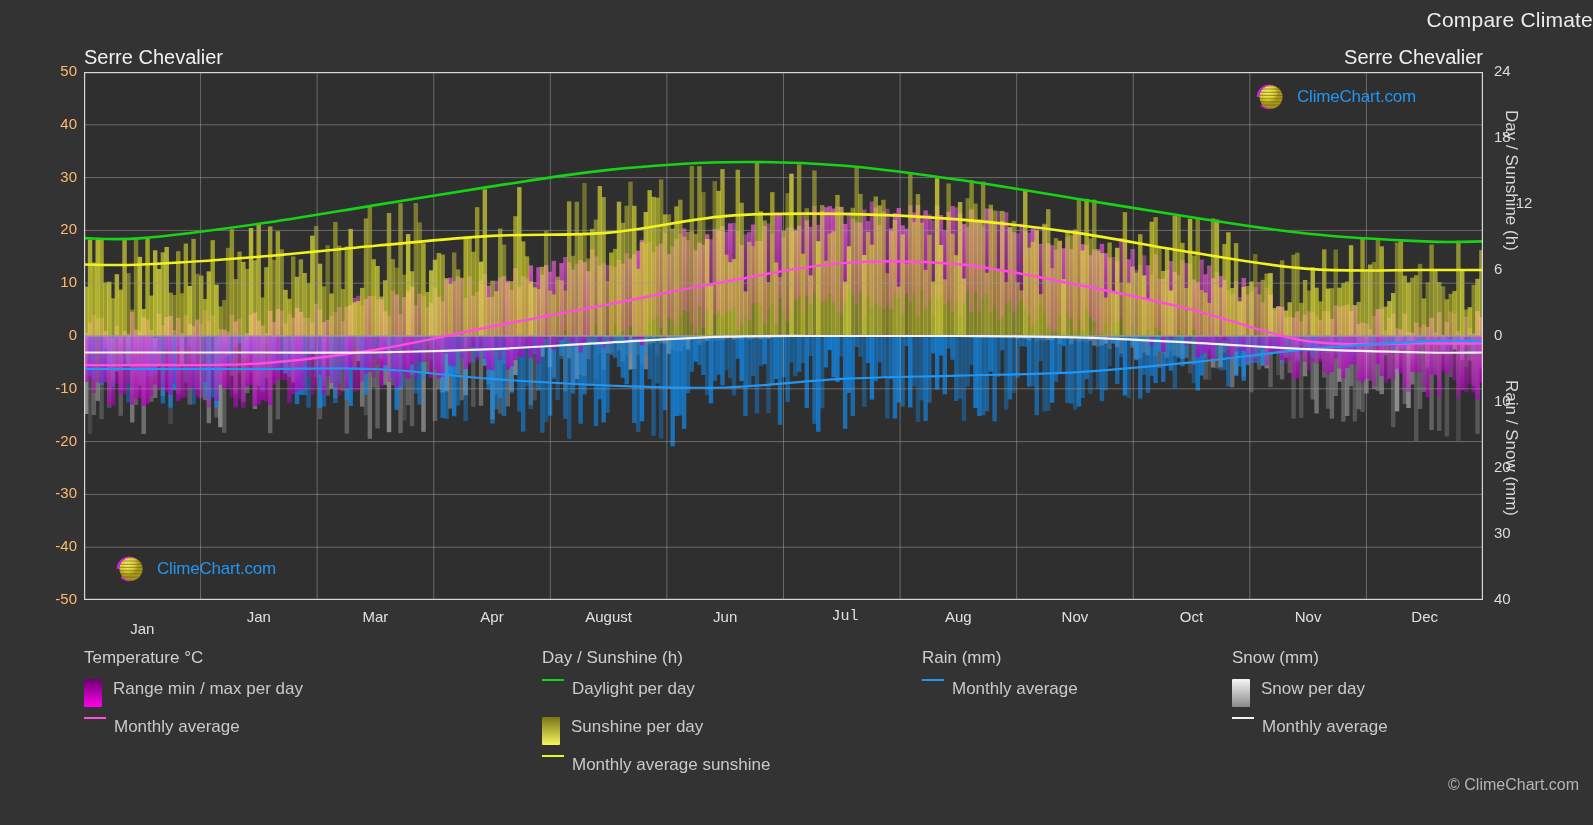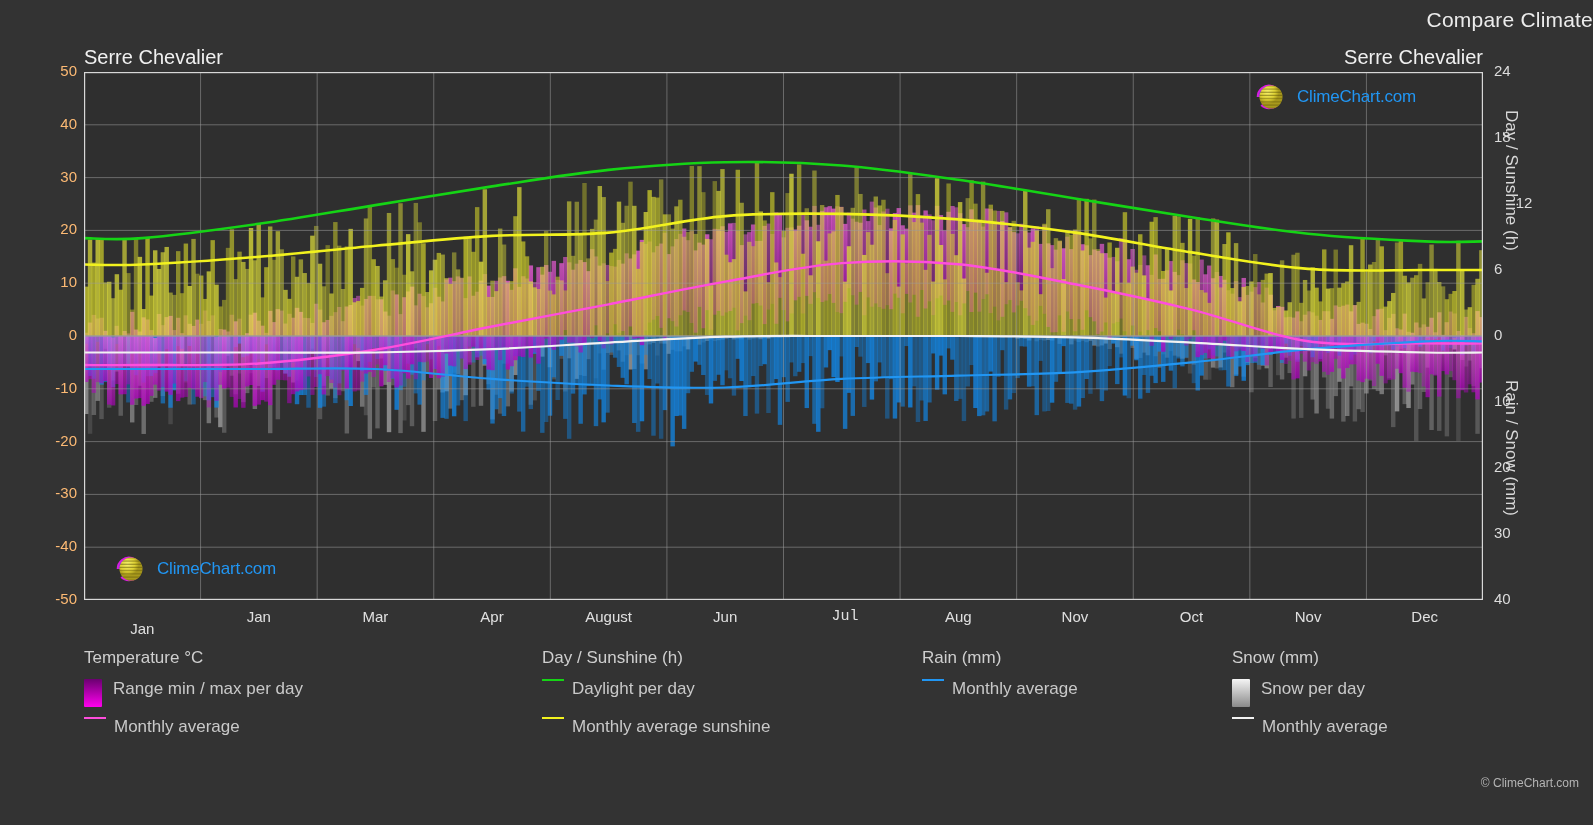--- a/index.html
+++ b/index.html
@@ -33,21 +33,21 @@
   .xtick{position:absolute;font-size:15px;color:#e0e0e0;text-align:center;width:90px;top:608px;}
 
   
   #legend{position:absolute;left:0;top:648px;width:1593px;height:170px;}
   .lg-col{position:absolute;top:0;}
   .lg-title{font-size:17px;color:#cfcfcf;margin-bottom:11px;white-space:nowrap;}
   .lg-row{display:flex;height:38px;}
   .lg-text{font-size:17px;color:#c9c9c9;white-space:nowrap;}
   .sw{width:18px;height:28px;margin-right:11px;flex:0 0 18px;border-radius:1px;}
   .ln{width:22px;height:0;border-top:2px solid;margin-right:8px;flex:0 0 22px;}
-  .copyright{position:absolute;right:14px;top:128px;font-size:12px;color:#b4b4b4;}
+  .copyright{position:absolute;right:14px;top:128px;font-size:16px;color:#b4b4b4;}
 
   
   .logo{display:flex;align-items:center;}
   .logo .lgtext{font-size:17px;color:#2196f3;margin-left:5px;letter-spacing:-.2px;font-weight:500;}
   #logo-top{position:absolute;left:1232px;top:80px;}
   #logo-bot{position:absolute;left:92px;top:552px;}
 </style>
 </head>
 <body>
 
@@ -1601,20 +1601,24 @@
         <span class="lg-text">Monthly average</span>
       </div>
     </div>
     <div class="lg-col" style="left: 542px;">
       <div class="lg-title">Day / Sunshine (h)</div>
       <div class="lg-row">
         <span class="ln" style="border-top-color: rgb(21, 212, 21);"></span>
         <span class="lg-text">Daylight per day</span>
       </div>
       <div class="lg-row">
+        <span class="sw" style="background: linear-gradient(rgb(122, 116, 24), rgb(245, 245, 94));"></span>
+        <span class="lg-text">Sunshine per day</span>
+      </div>
+      <div class="lg-row">
         <span class="ln" style="border-top-color: rgb(242, 242, 30);"></span>
         <span class="lg-text">Monthly average sunshine</span>
       </div>
     </div>
     <div class="lg-col" style="left: 922px;">
       <div class="lg-title">Rain (mm)</div>
       <div class="lg-row">
         <span class="ln" style="border-top-color: rgb(33, 150, 243);"></span>
         <span class="lg-text">Monthly average</span>
       </div>

